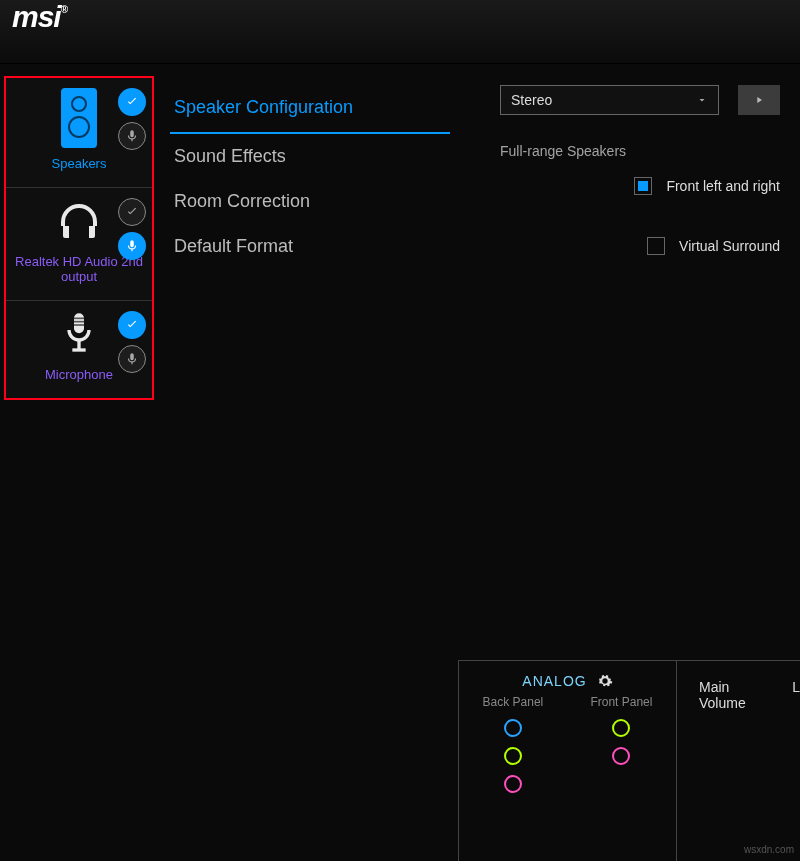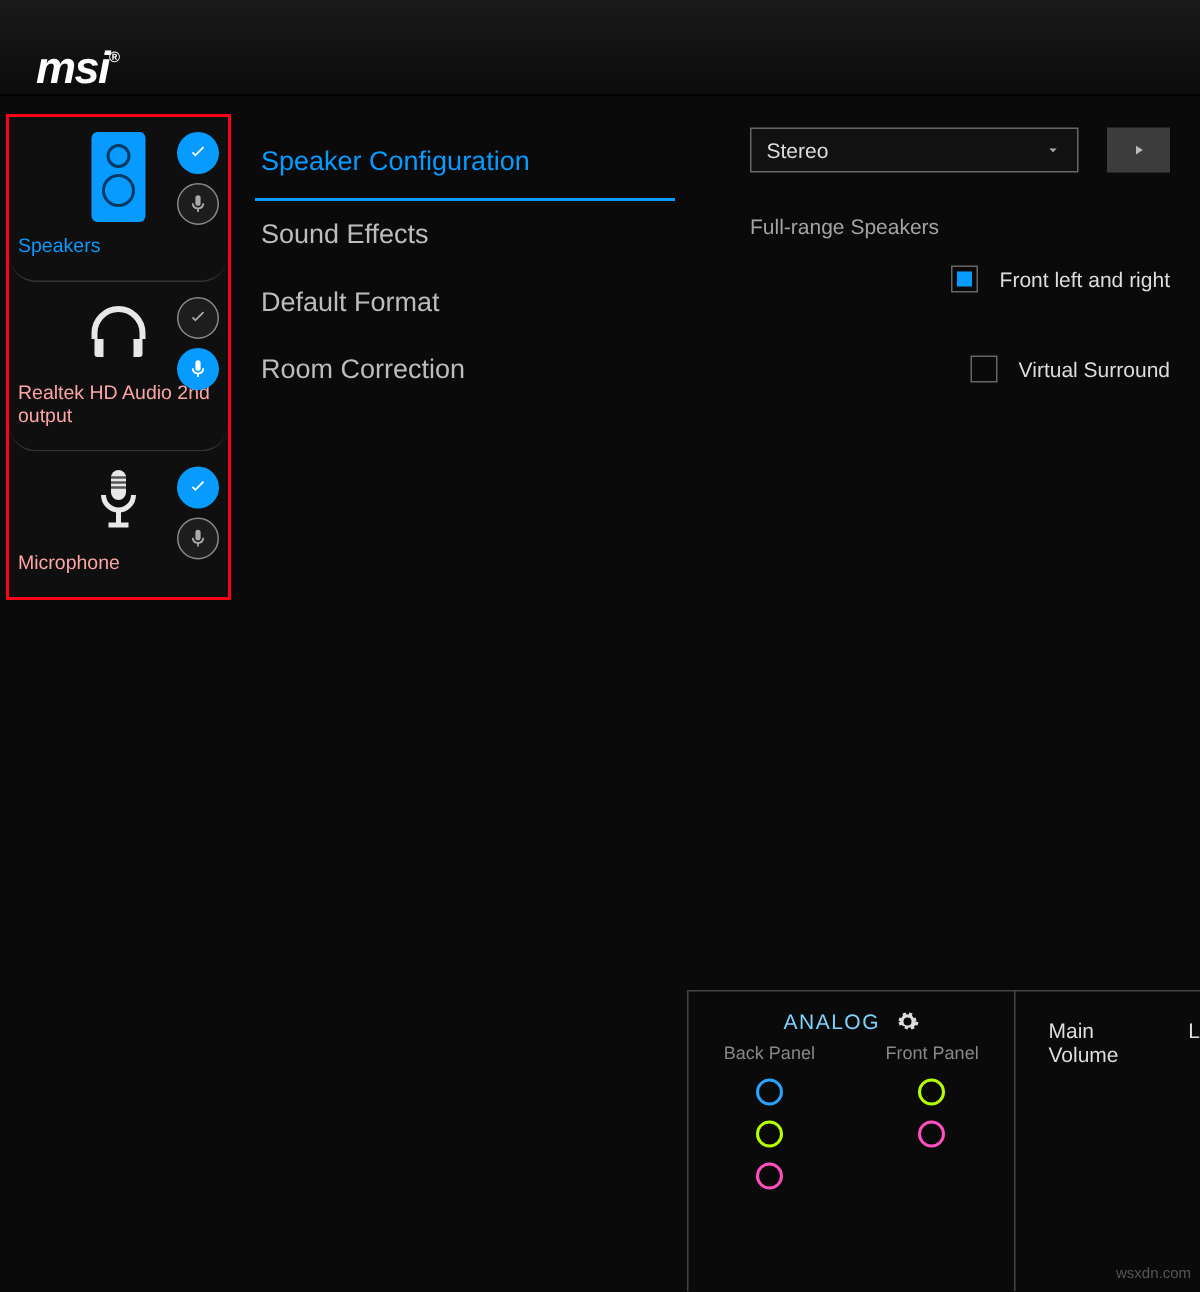--- a/index.html
+++ b/index.html
@@ -1,27 +1,27 @@
 <!DOCTYPE html>
 <html><head>
 <meta charset="utf-8">
 <style>
   * { box-sizing: border-box; margin: 0; padding: 0; font-family: "Segoe UI", Arial, sans-serif; }
   body { width: 800px; height: 861px; background: #0a0a0a; color: #d0d0d0; overflow: hidden; position: relative; }
 
   
-  .header { height: 64px; background: linear-gradient(#1a1a1a,#0b0b0b); display:flex; align-items:flex-end; padding-left:24px; border-bottom:1px solid #000;}
+  .header { height: 64px; background: linear-gradient(#1a1a1a,#0b0b0b); display:flex; align-items:flex-start; padding-left:12px; border-bottom:1px solid #000;}
   .logo { font-style: italic; font-weight: 900; font-size: 30px; color:#fff; letter-spacing:-1px; }
   .logo .tm { font-size:10px; font-style:normal; vertical-align: top; position:relative; top:4px;}
 
   
   .sidebar { position:absolute; left:4px; top:76px; width:150px; border:2px solid #ff0018; background:#0f0f0f; }
-  .dev { position:relative; border-bottom:1px solid #333; padding:10px 6px 16px 6px; text-align:left;border-radius:18px; }
+  .dev { position:relative; border-bottom:1px solid #333; padding:10px 6px 16px 6px; text-align:center; }
   .dev:last-child { border-bottom:none; }
-  .dev-label { font-size:13px; margin-top:8px; color:#fca5a5; }
+  .dev-label { font-size:13px; margin-top:8px; color:#8b5cf6; }
   .dev.active .dev-label { color:#089bff; }
   .dev-badges { position:absolute; right:6px; top:10px; display:flex; flex-direction:column; gap:6px; }
   .badge { width:28px; height:28px; border-radius:50%; display:flex; align-items:center; justify-content:center; }
   .badge.blue { background:#089bff; }
   .badge.grey { background:#1d1d1d; border:1px solid #888; }
   .badge svg { width:14px; height:14px; }
   .speaker-icon { width:36px; height:60px; background:#089bff; border-radius:4px; margin:0 auto; position:relative; }
   .speaker-icon::before, .speaker-icon::after { content:""; position:absolute; left:50%; transform:translateX(-50%); border:2px solid #003a63; border-radius:50%; }
   .speaker-icon::before { width:12px; height:12px; top:8px; }
   .speaker-icon::after { width:18px; height:18px; bottom:10px; }
@@ -123,22 +123,22 @@
             <path fill="#aaa" d="M12 14a3 3 0 003-3V5a3 3 0 00-6 0v6a3 3 0 003 3zm5-3a5 5 0 01-10 0H5a7 7 0 006 6.9V21h2v-3.1A7 7 0 0019 11z"></path>
           </svg>
       </div>
     </div>
   </div>
 </div>
 
 <div class="tabs">
   <div class="tab active">Speaker Configuration</div>
   <div class="tab">Sound Effects</div>
+  <div class="tab">Room Correction</div>
   <div class="tab">Default Format</div>
-  <div class="tab">Room Correction</div>
 </div>
 
 <div class="main">
   <div class="select-row">
     <div class="select">
       <span>Stereo</span>
       <svg width="12" height="12" viewBox="0 0 24 24">
           <path fill="#aaa" d="M7 10l5 5 5-5z"></path>
         </svg>
     </div>

